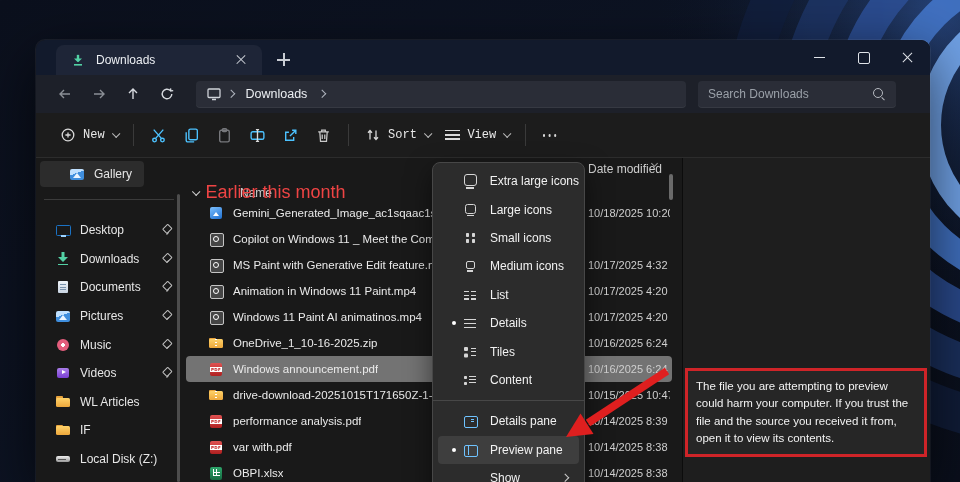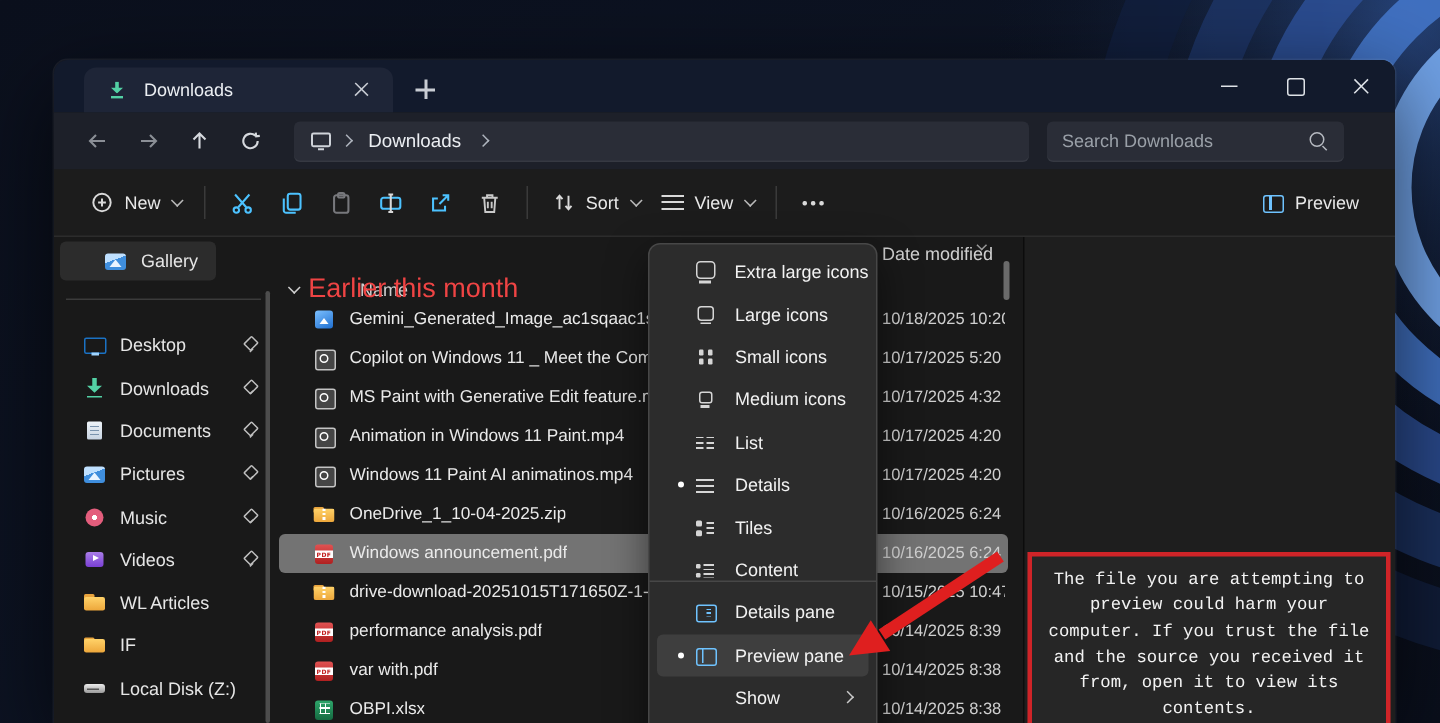--- a/index.html
+++ b/index.html
@@ -47,21 +47,21 @@
   .search-field input { flex:1; background:transparent; border:none; outline:none; color:#e8e8e8; font-size:12px;
     font-family:inherit; }
   .search-field input::placeholder { color:#9aa0a8; }
   .mag { position:relative; width:14px; height:14px; }
   .mag::before { content:""; position:absolute; left:1px; top:1px; width:8px; height:8px; border:1.3px solid #b6bac1; border-radius:50%; }
   .mag::after { content:""; position:absolute; left:10px; top:10px; width:4px; height:1.3px; background:#b6bac1; transform:rotate(45deg); transform-origin:0 0; }
 
   
   .tools { position:absolute; left:0; top:73px; width:894px; height:45px; background:#1c1c1c;
     border-bottom:1px solid #2c2c2c; display:flex; align-items:center; padding:0 16px; }
-  .tbtn { display:flex; align-items:center; gap:7px; height:32px; padding:0 8px; border-radius:4px; color:#e8e8e8; font-size:12px; }
+  .tbtn { display:flex; align-items:center; gap:7px; height:32px; padding:0 8px; border-radius:4px; color:#e8e8e8; font-size:12px;font-family:Liberation Mono, monospace; }
   .tbtn svg { display:block; }
   .sep { width:1px; height:22px; background:#3a3a3a; margin:0 8px; }
   .chev-d { width:5.5px; height:5.5px; border-right:1.2px solid #b9b9b9; border-bottom:1.2px solid #b9b9b9;
     transform:rotate(45deg) translateY(-2px); }
   .viewbars { position:relative; width:15px; height:12px; }
   .viewbars::before { content:""; position:absolute; left:0; top:1px; width:15px; height:10px;
     background:repeating-linear-gradient(180deg,#d9d9d9 0 1.4px,transparent 1.4px 4.2px); }
   .dots3 { position:relative; width:16px; height:16px; }
   .dots3::before { content:""; position:absolute; left:1px; top:7px; width:2.6px; height:2.6px; border-radius:50%;
     background:#d9d9d9; box-shadow:5.6px 0 0 #d9d9d9, 11.2px 0 0 #d9d9d9; }
@@ -100,29 +100,29 @@
   .frow.f-selected { background:#737373; }
   .fname { font-size:11.5px; color:#eaeaea; white-space:nowrap; max-width:352px; overflow:hidden; }
   .fdate { position:absolute; left:402px; top:0; height:26px; line-height:26px; width:82px; overflow:hidden;
     font-size:11px; color:#cfcfcf; white-space:nowrap; }
   .lscroll { position:absolute; left:487px; top:16px; width:4px; height:26px; background:#6a6a6a; border-radius:2px; }
 
   
   .ppane { position:absolute; left:646px; top:0; width:248px; height:324px; background:#1e1e1e; border-left:1px solid #0c0c0c; }
   .warnbox { position:absolute; left:2px; right:3px; top:210px; border:3px solid #cf2428; background:#262626;
     padding:7px 8px; }
-  .warnbox .txt { font-size:11.5px; line-height:1.5; color:#f2f2f2; text-align:center;font-family:Liberation Mono, monospace; }
+  .warnbox .txt { font-size:11.5px; line-height:1.5; color:#f2f2f2; text-align:left; }
 
   
   .menu { position:absolute; left:396px; top:122px; width:153px; height:340px; background:#2c2c2c;
     border:1px solid #474747; border-radius:8px; padding:4px; z-index:30;
     box-shadow:0 10px 26px rgba(0,0,0,.5); }
   .mi { position:relative; height:28.4px; display:flex; align-items:center; padding-left:8px; gap:0; margin:0 1px; border-radius:4px; }
   .mi.f-highlight { background:#3e3e3e; }
-  .mi.f-group2 { }
+  .mi.f-group2 { margin-top:13px; }
   .mi.f-group2::before { content:""; position:absolute; left:-5px; right:-5px; top:-7px; height:1px; background:#474747; }
   .mi .dotc { width:16px; display:flex; justify-content:center; }
   .mi .dotc i { display:none; width:4px; height:4px; border-radius:50%; background:#fff; }
   .mi.f-bullet .dotc i { display:block; }
   .mi .fi { margin-right:12px; color:#d6d6d6; }
   .mi.f-blue .fi { color:#6fc3ff; }
   .mi.f-noicon .fi { visibility:hidden; }
   .mi .lbl { font-size:12px; color:#f2f2f2; white-space:nowrap; }
   .subchev { display:none; position:absolute; right:12px; top:11px; width:5.5px; height:5.5px;
     border-right:1.2px solid #c9c9c9; border-bottom:1.2px solid #c9c9c9; transform:rotate(-45deg); }
@@ -344,24 +344,20 @@
       <div class="tbtn">
         <span class="viewbars"></span>
         <span>View</span>
         <span class="chev-d"></span>
       </div>
       <span class="sep"></span>
       <div class="tbtn">
         <span class="dots3"></span>
       </div>
       <span class="spacer"></span>
-      <div class="tbtn">
-        <span class="fi ic-ppane tool-ppane"></span>
-        <span>Preview</span>
-      </div>
     </div>
 
     <div class="bodyrow">
 
       <div class="side">
         <div class="gal">
           <span class="fi ic-gallery"></span>
           <span class="lbl">Gallery</span>
         </div>
         <div class="side-sep"></div>
@@ -444,21 +440,20 @@
 
             <div class="frow">
               <span class="fi ic-image"></span>
               <span class="fname">Gemini_Generated_Image_ac1sqaac1sqaac</span>
               <span class="fdate">10/18/2025 10:20</span>
             </div>
 
             <div class="frow">
               <span class="fi ic-video"></span>
               <span class="fname">Copilot on Windows 11 _ Meet the Compu</span>
-              <span class="fdate">10/17/2025 5:20</span>
             </div>
 
             <div class="frow">
               <span class="fi ic-video"></span>
               <span class="fname">MS Paint with Generative Edit feature.mp4</span>
               <span class="fdate">10/17/2025 4:32</span>
             </div>
 
             <div class="frow">
               <span class="fi ic-video"></span>
@@ -467,21 +462,21 @@
             </div>
 
             <div class="frow">
               <span class="fi ic-video"></span>
               <span class="fname">Windows 11 Paint AI animatinos.mp4</span>
               <span class="fdate">10/17/2025 4:20</span>
             </div>
 
             <div class="frow">
               <span class="fi ic-zip"></span>
-              <span class="fname">OneDrive_1_10-04-2025.zip</span>
+              <span class="fname">OneDrive_1_10-16-2025.zip</span>
               <span class="fdate">10/16/2025 6:24</span>
             </div>
 
             <div class="frow f-selected">
               <span class="fi ic-pdf"></span>
               <span class="fname">Windows announcement.pdf</span>
               <span class="fdate">10/16/2025 6:24</span>
             </div>
 
             <div class="frow">

